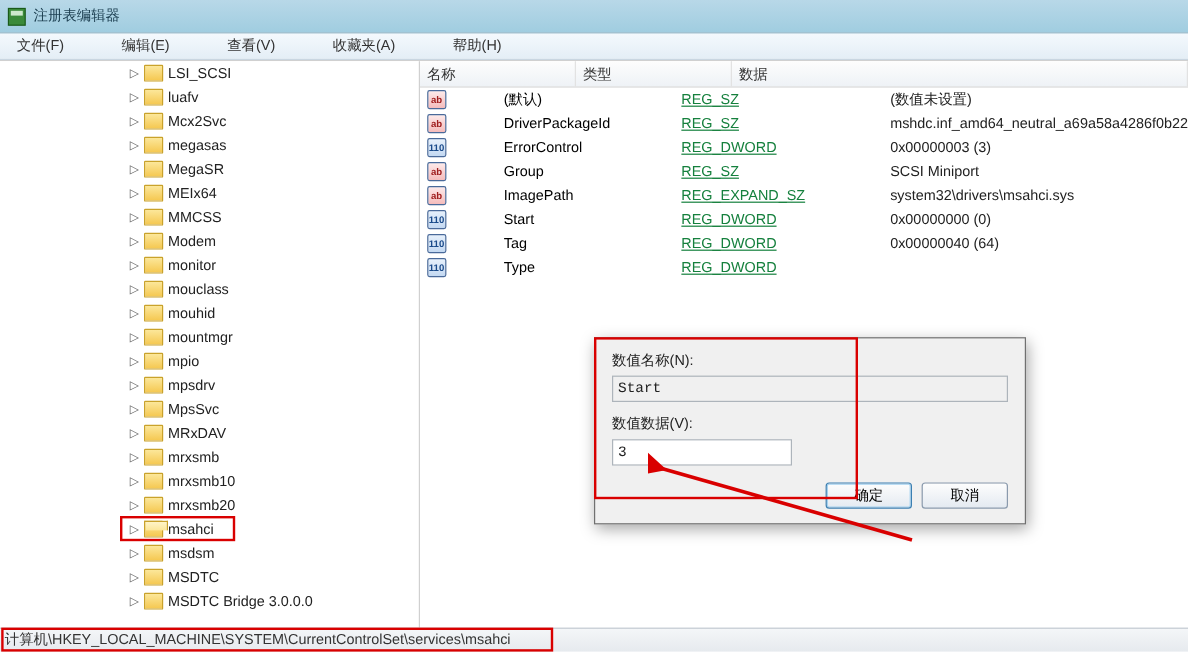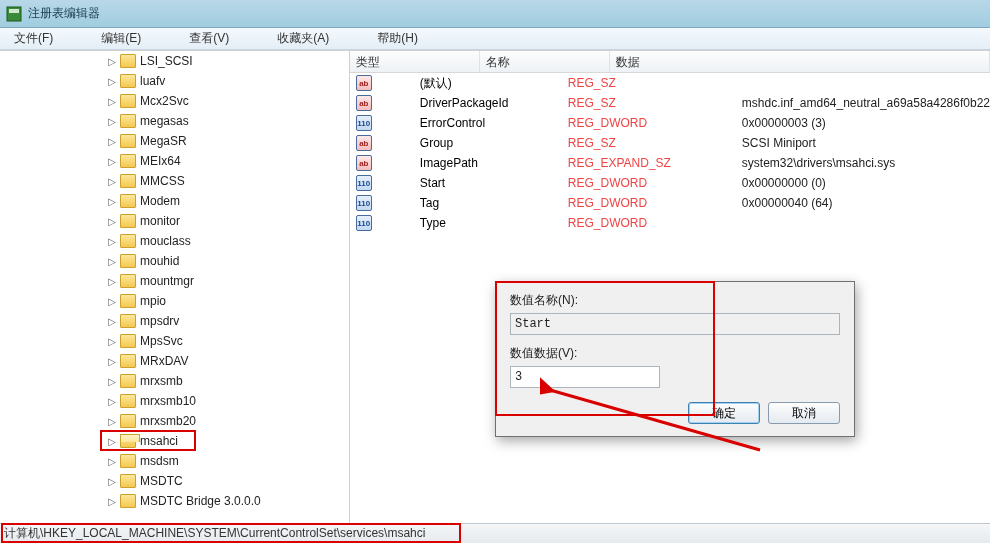--- a/index.html
+++ b/index.html
@@ -28,21 +28,21 @@
 .list-header .col { padding: 3px 6px; border-right: 1px solid #e2e2e2; color: #333; }
 .col-name { width: 130px; }
 .col-type { width: 130px; }
 .col-data { flex: 1; }
 .list-rows { }
 .list-row { display: flex; height: 20px; align-items: center; gap: 44px; }
 .list-row .val-icon { width: 16px; height: 16px; margin: 0 4px 0 6px; border: 1px solid #4a6a9a; border-radius: 2px; display: inline-flex; align-items: center; justify-content: center; font-size: 8px; font-weight: bold; }
 .val-icon.sz { background: linear-gradient(#fdeaea, #f5bcbc); color: #a02020; }
 .val-icon.dw { background: linear-gradient(#e6f0fb, #c4d9f2); color: #1a4a8a; }
 .list-row .c-name { width: 104px; color: #000000; }
-.list-row .c-type { width: 130px; color: #ef4444; }
+.list-row .c-type { width: 130px; color: #15803d; text-decoration: underline; }
 .list-row .c-data { flex: 1; color: #222; white-space: nowrap; overflow: hidden; }
 
 .statusbar { position: absolute; left: 0; bottom: 0; width: 990px; height: 20px; background: linear-gradient(#f4f6f8, #e6eaee); border-top: 1px solid #c0c8d0; display: flex; align-items: center; padding-left: 4px; color: #333; }
 .statusbar .path-box { position: absolute; border: 2px solid #d90000; left: 1px; bottom: 0px; height: 20px; width: 460px; pointer-events: none; }
 
 
 .dialog { position: absolute; left: 495px; top: 281px; width: 360px; background: #f0f0f0; border: 1px solid #707070; box-shadow: 2px 4px 12px rgba(0,0,0,.35); }
 .dialog .dlg-title { height: 28px; background: linear-gradient(#fdfdfd, #e8edf2); border-bottom: 1px solid #c8ccd0; display: flex; align-items: center; padding-left: 10px; position: relative; }
 .dialog .dlg-close { position: absolute; right: 6px; top: 3px; width: 44px; height: 20px; background: linear-gradient(#e57373, #c62828); border: 1px solid #8a1c1c; border-radius: 3px; color: #fff; display: flex; align-items: center; justify-content: center; font-weight: bold; cursor: default; }
 .dialog .dlg-body { padding: 10px 14px 12px 14px; position: relative; }
@@ -203,29 +203,30 @@
         <div class="tree-row">
           <span class="twisty">▷</span>
           <span class="folder-icon"></span>
           <span class="label">MSDTC Bridge 3.0.0.0</span>
         </div>
       </div>
   </div>
 
   <div class="list-pane">
     <div class="list-header">
+      <div class="col col-name">名称</div>
       <div class="col col-type">类型</div>
-      <div class="col col-name">名称</div>
       <div class="col col-data">数据</div>
     </div>
     <div class="list-rows" id="list-rows">
         <div class="list-row">
           <span class="val-icon sz">ab</span>
           <span class="c-name">(默认)</span>
           <span class="c-type">REG_SZ</span>
+          <span class="c-data">(数值未设置)</span>
         </div>
         <div class="list-row">
           <span class="val-icon sz">ab</span>
           <span class="c-name">DriverPackageId</span>
           <span class="c-type">REG_SZ</span>
           <span class="c-data">mshdc.inf_amd64_neutral_a69a58a4286f0b22</span>
         </div>
         <div class="list-row">
           <span class="val-icon dw">110</span>
           <span class="c-name">ErrorControl</span>

